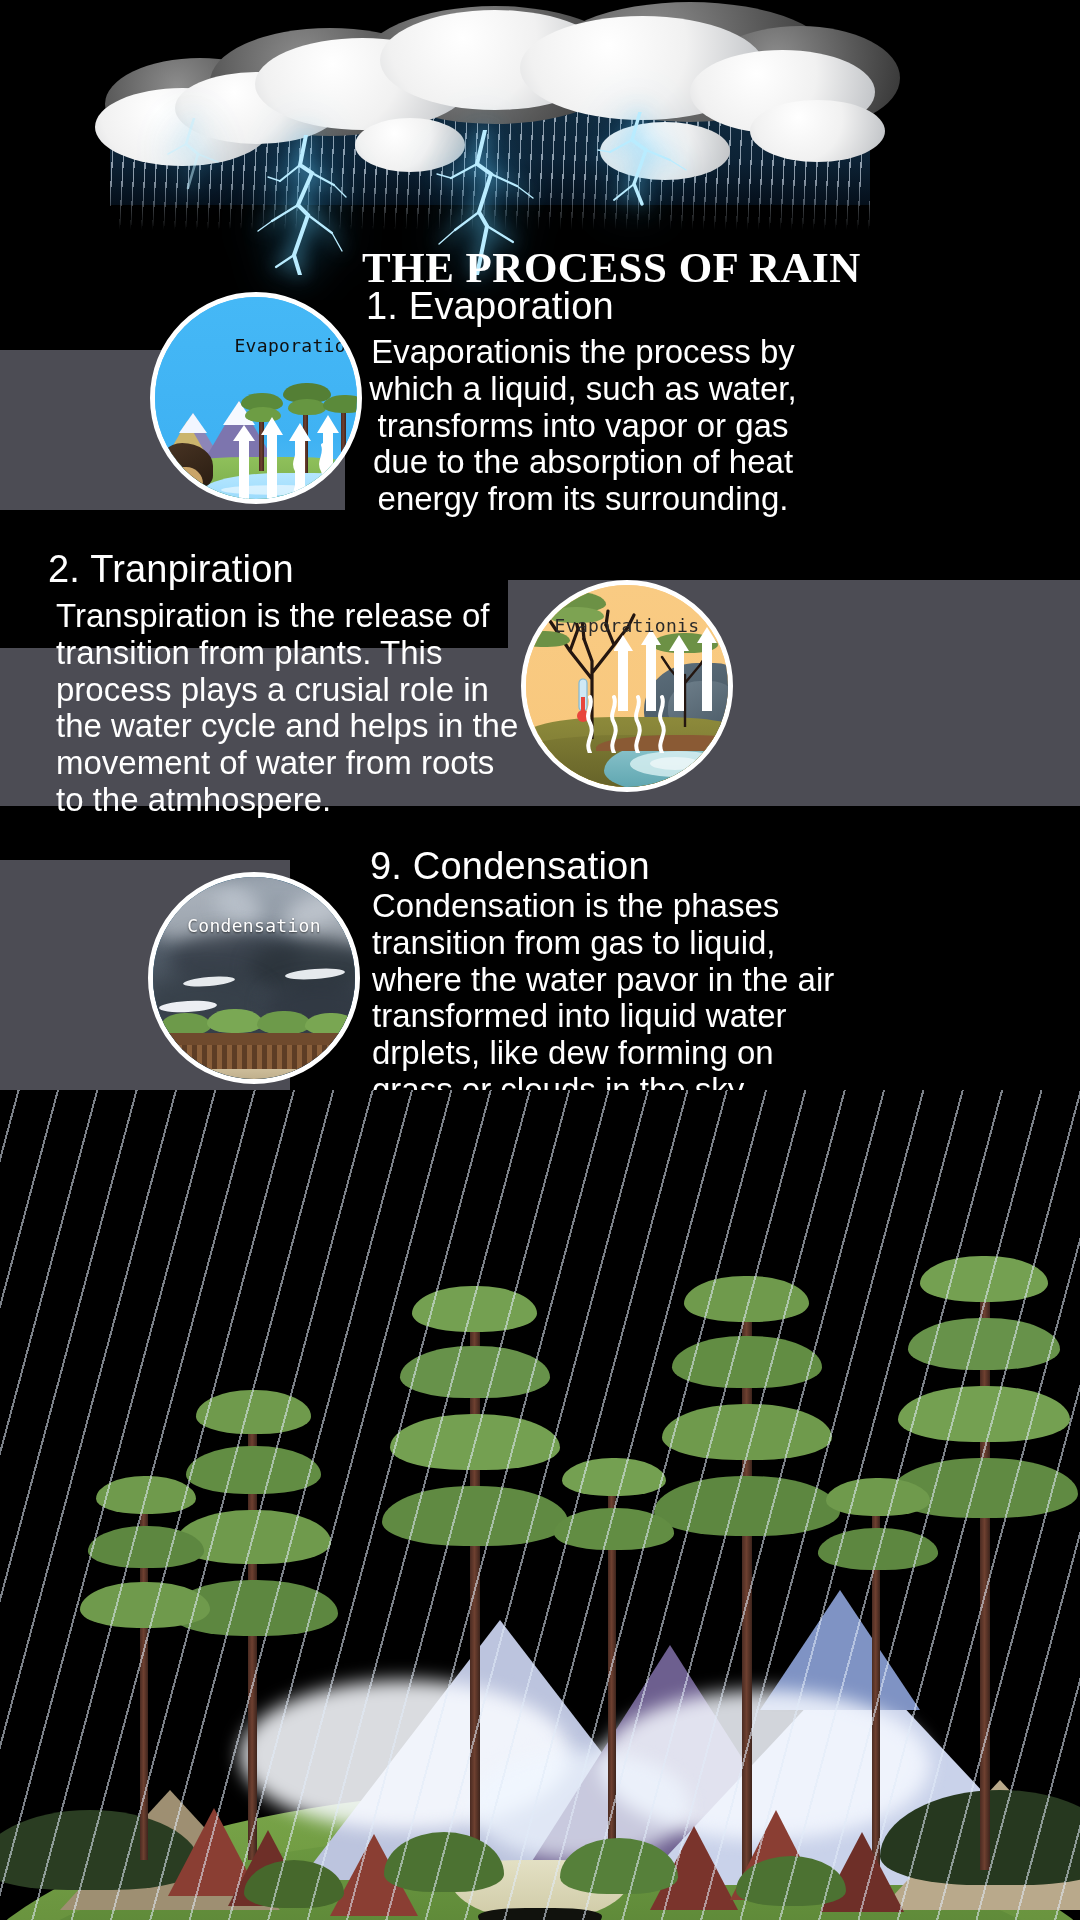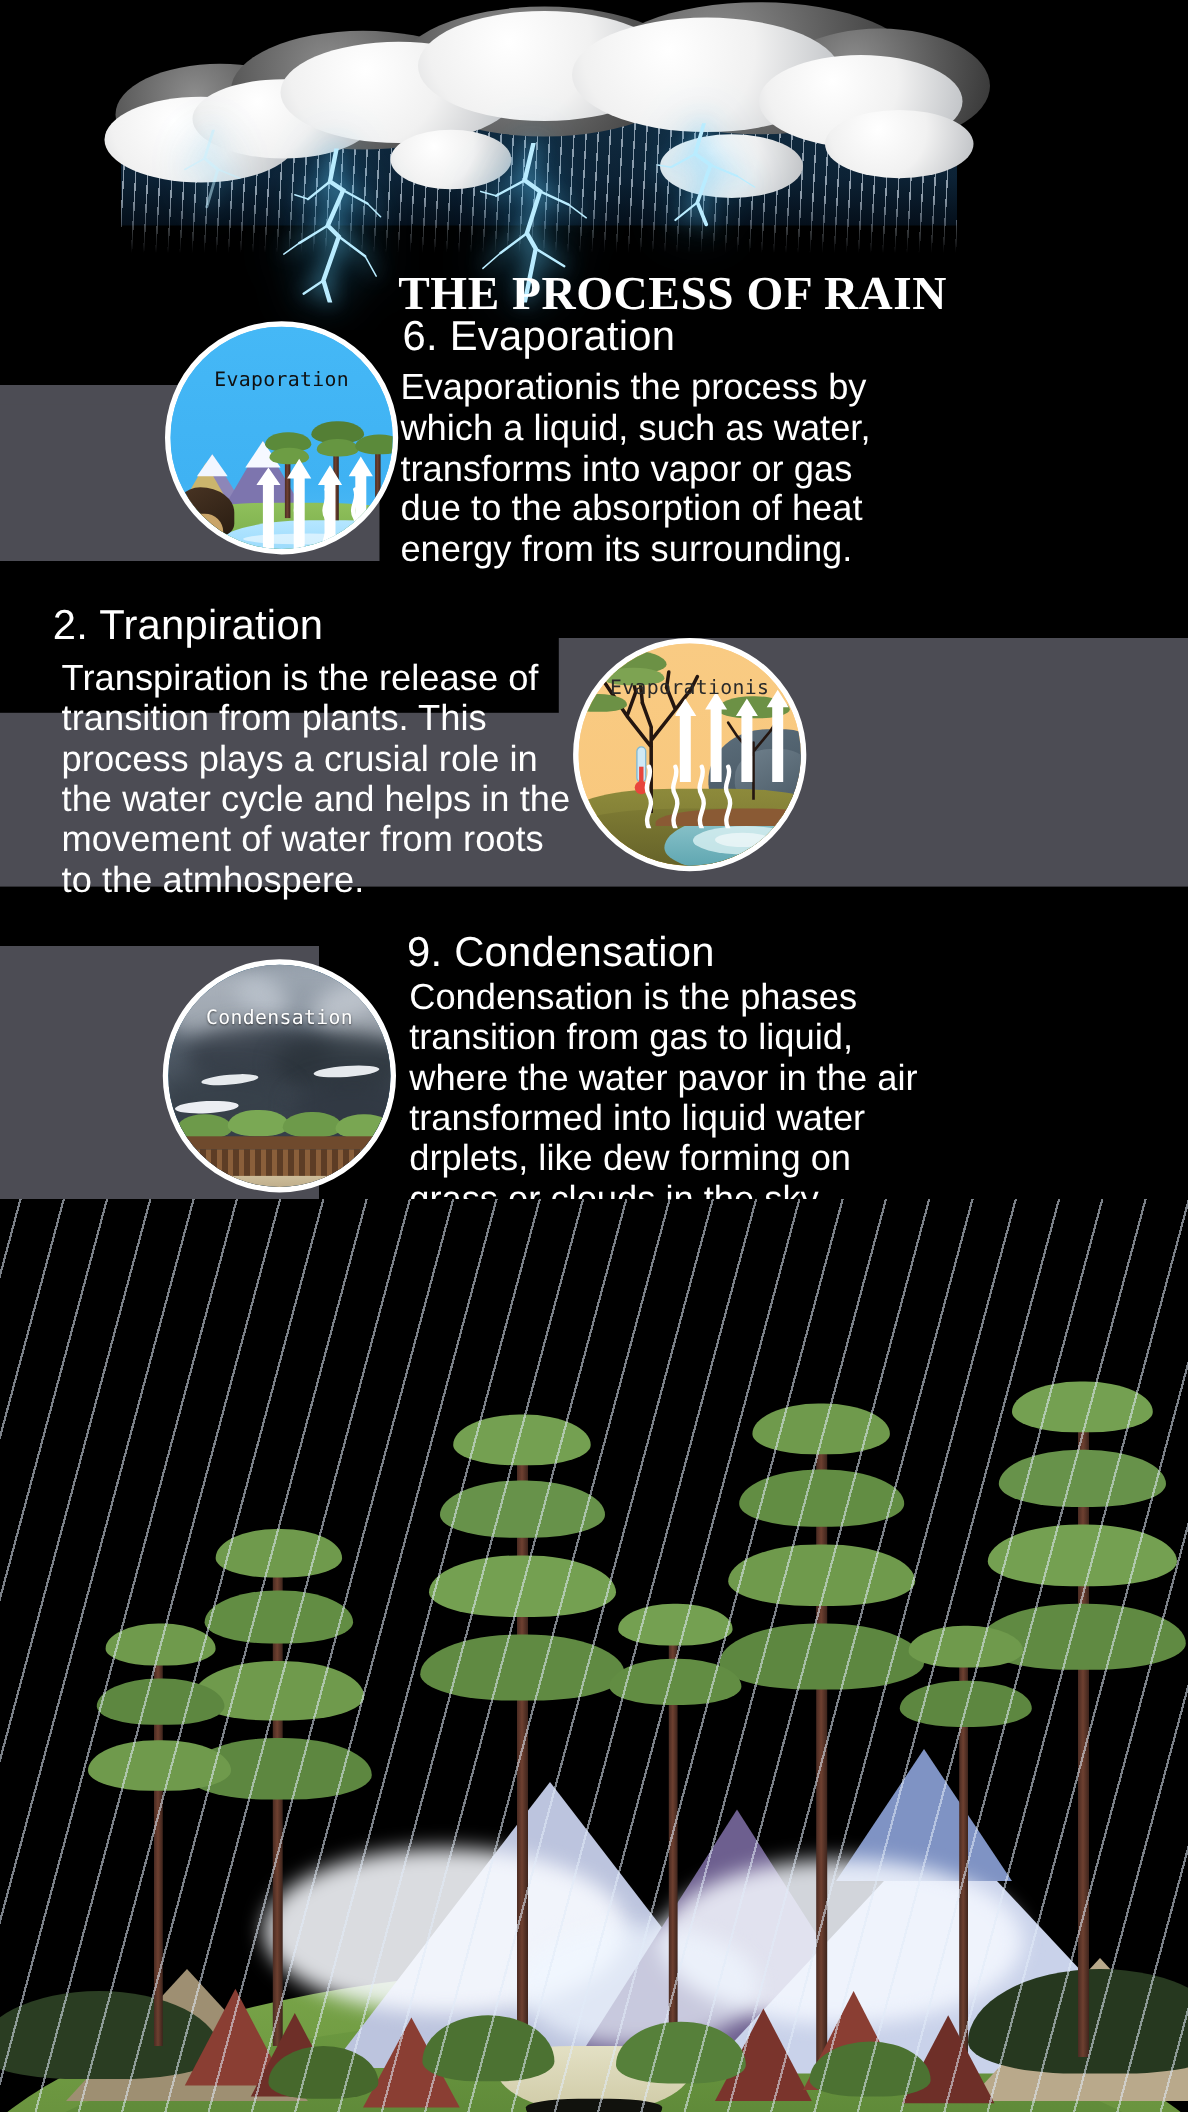--- a/index.html
+++ b/index.html
@@ -123,22 +123,22 @@
       <path d="M36 26 L18 36 M48 36 L68 44" stroke-width="1.6"></path>
     </g>
   </svg>
 </div>
 
 <div id="main-title">THE PROCESS OF RAIN</div>
 
 <div class="band" style="left:0; top:350px; width:345px; height:160px;"></div>
 <div class="band" style="left:0; top:350px; width:190px; height:18px;"></div>
 
-<div class="sec-title" style="left:366px; top:285px;">6. Evaporation</div>
-<div class="sec-body" style="left:364px; top:334px; width:462px;">Evaporationis the process by which a liquid, such as water, transforms into vapor or gas due to the absorption of heat energy from its surrounding.</div>
+<div class="sec-title" style="left:366px; top:285px;">1. Evaporation</div>
+<div class="sec-body" style="left:352px; top:334px; width:462px;text-align:center;">Evaporationis the process by which a liquid, such as water, transforms into vapor or gas due to the absorption of heat energy from its surrounding.</div>
 
 <div class="circle" style="left:150px; top:292px; width:212px; height:212px; background:#3fb4f4;">
 
   <div style="position:absolute; inset:0; background:linear-gradient(180deg,#45b8f6 0%,#3fb2f3 70%,#56bdf5 100%);"></div>
 
   <div class="mtn" style="left:4px; top:116px; border-left:34px solid transparent; border-right:34px solid transparent; border-bottom:56px solid #8d86b8;"></div>
   <div class="mtn" style="left:44px; top:104px; border-left:40px solid transparent; border-right:40px solid transparent; border-bottom:68px solid #7d75ae;"></div>
   <div class="mtn" style="left:8px; top:124px; border-left:24px solid transparent; border-right:24px solid transparent; border-bottom:42px solid #cbb56d;"></div>
 
   <div class="mtn" style="left:24px; top:116px; border-left:14px solid transparent; border-right:14px solid transparent; border-bottom:20px solid #f2f6ff;"></div>
@@ -170,21 +170,21 @@
     </g>
   </svg>
   <svg style="position:absolute; left:84px; top:140px;" width="110" height="64" viewBox="0 0 110 64">
     <g stroke="#fff" stroke-width="4" fill="none" stroke-linecap="round">
       <path d="M6 64 C0 52 12 46 6 34 C0 24 10 18 6 8"></path>
       <path d="M32 64 C26 52 38 46 32 34 C26 24 36 18 32 8"></path>
       <path d="M58 64 C52 52 64 46 58 34 C52 24 62 18 58 8"></path>
       <path d="M84 64 C78 52 90 46 84 34 C78 24 88 18 84 8"></path>
     </g>
   </svg>
-  <div class="circ-label" style="top:38px; color:#101010;">Evaporation</div>
+  <div class="circ-label" style="top:38px; color:#101010;text-align:right;">Evaporation</div>
 </div>
 
 <div class="band" style="left:0; top:648px; width:1080px; height:158px;"></div>
 <div class="band" style="left:508px; top:580px; width:572px; height:70px;"></div>
 
 <div class="sec-title" style="left:48px; top:548px;">2. Tranpiration</div>
 <div class="sec-body" style="left:56px; top:598px; width:466px;">Transpiration is the release of transition from plants. This process plays a crusial role in the water cycle and helps in the movement of water from roots to the atmhospere.</div>
 
 <div class="circle" style="left:521px; top:580px; width:212px; height:212px; background:#f9c97f;">
   <div style="position:absolute; inset:0; background:linear-gradient(180deg,#f9cb83 0%,#f8c77c 100%);"></div>

